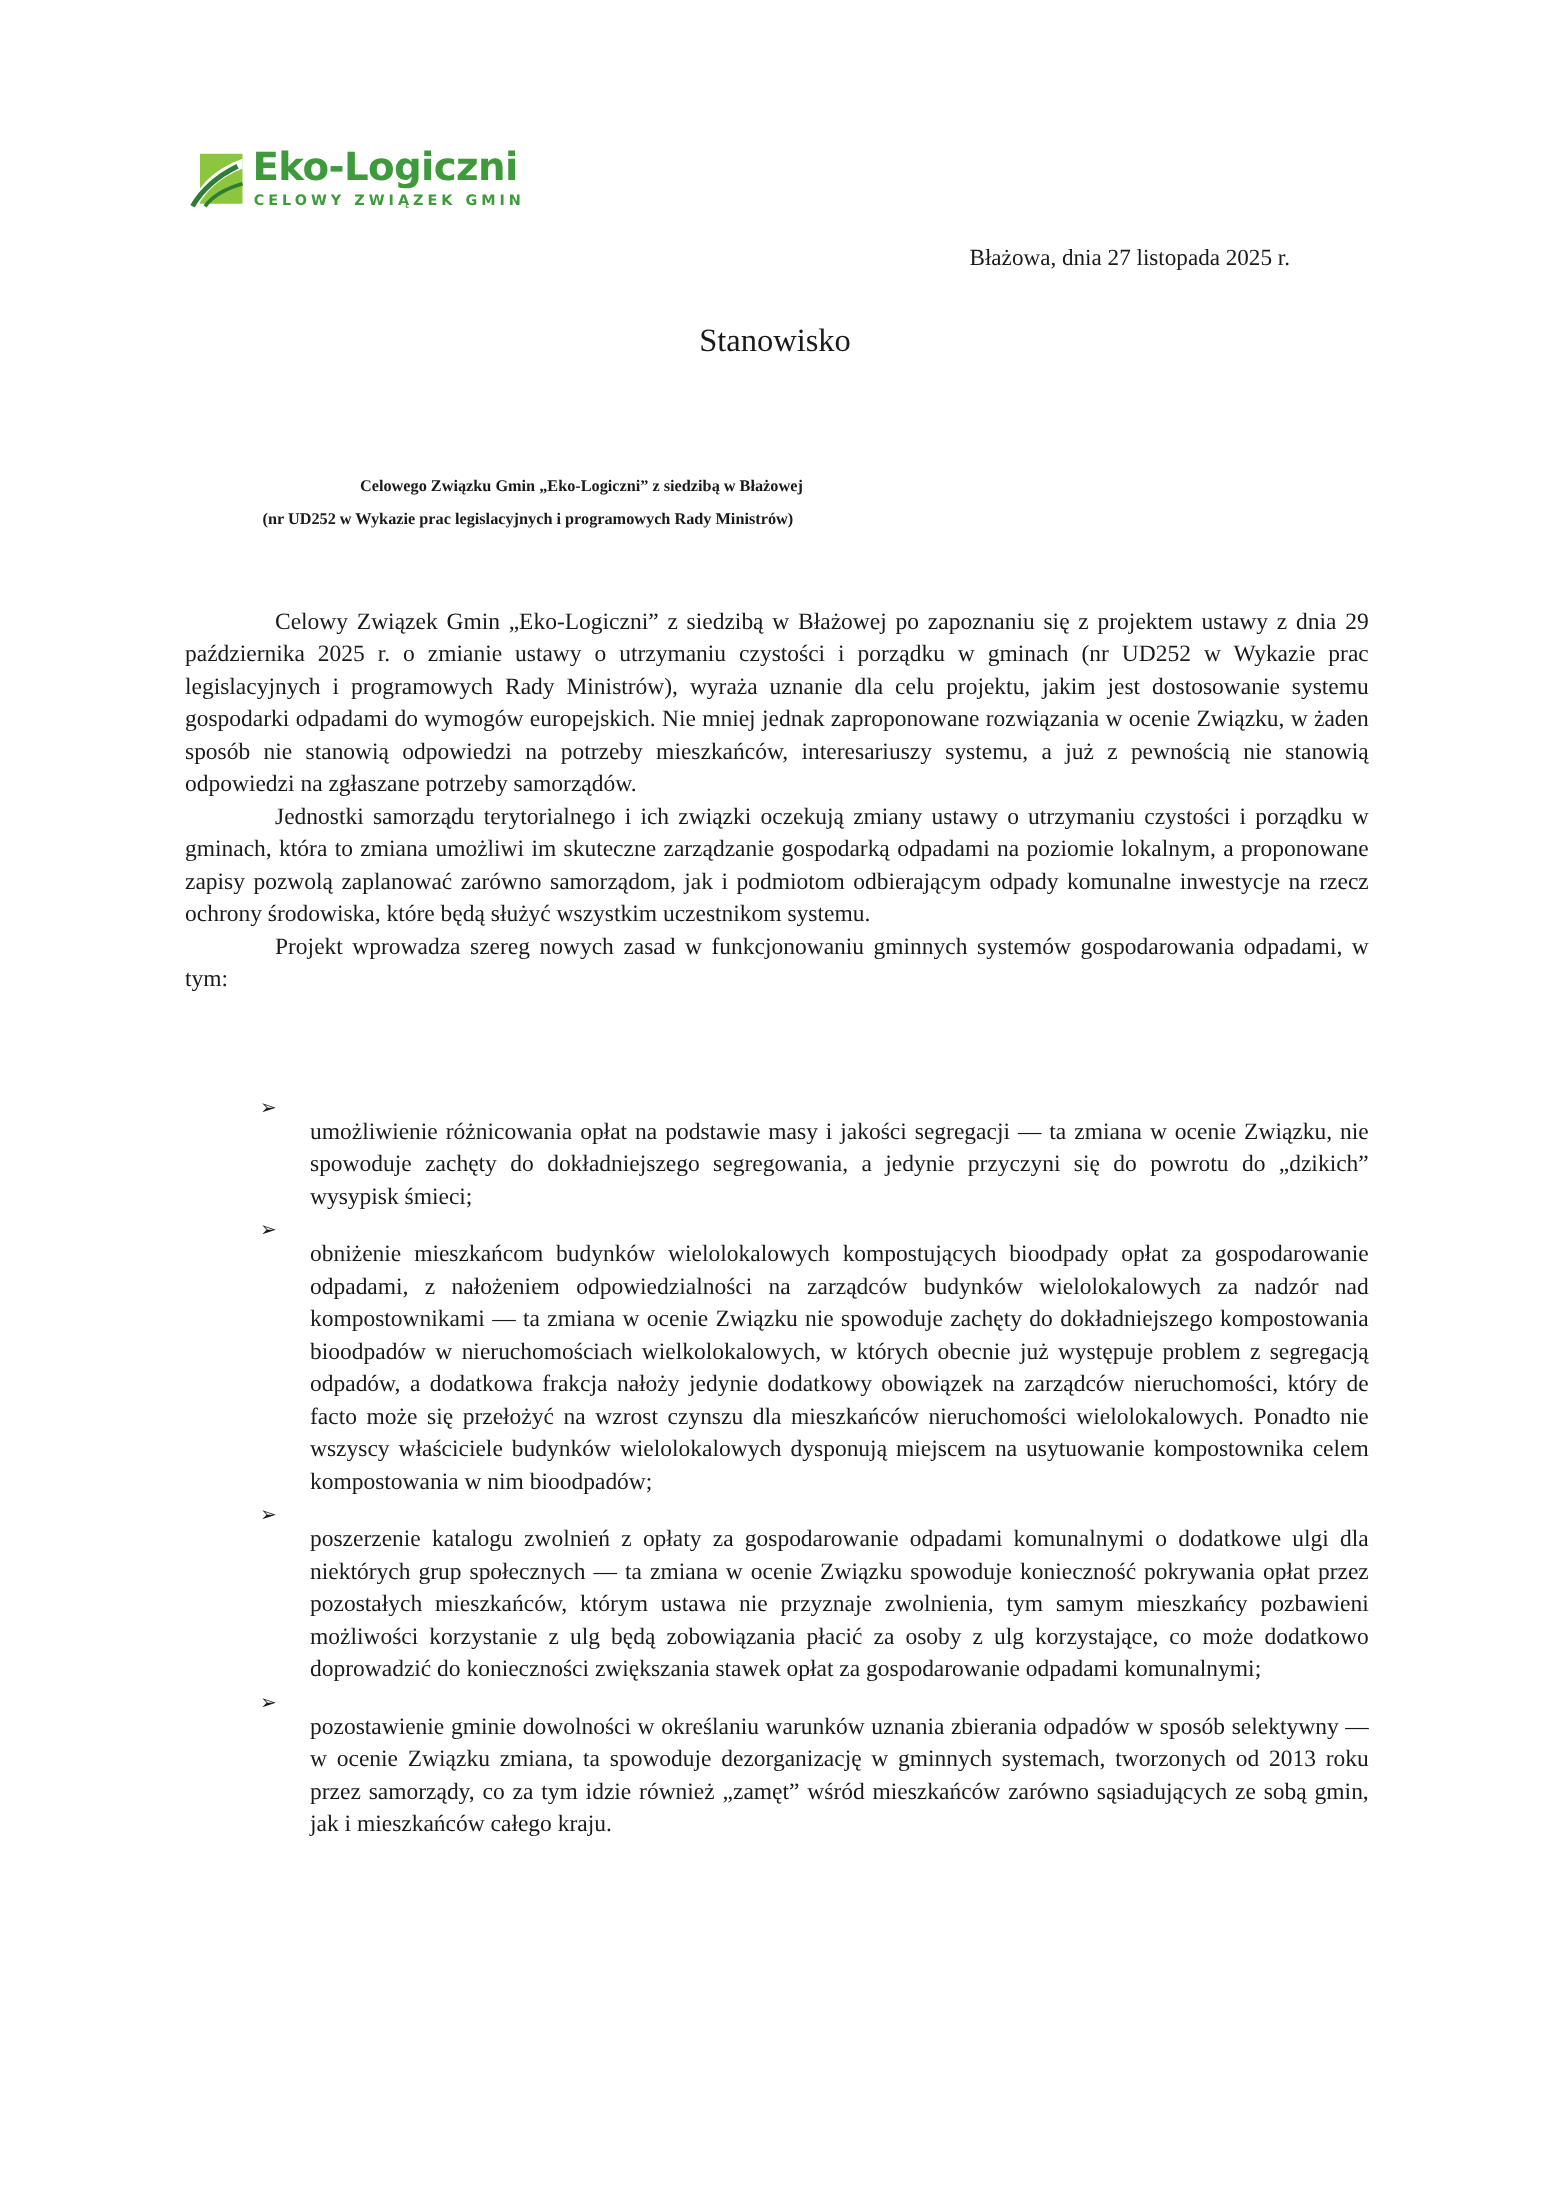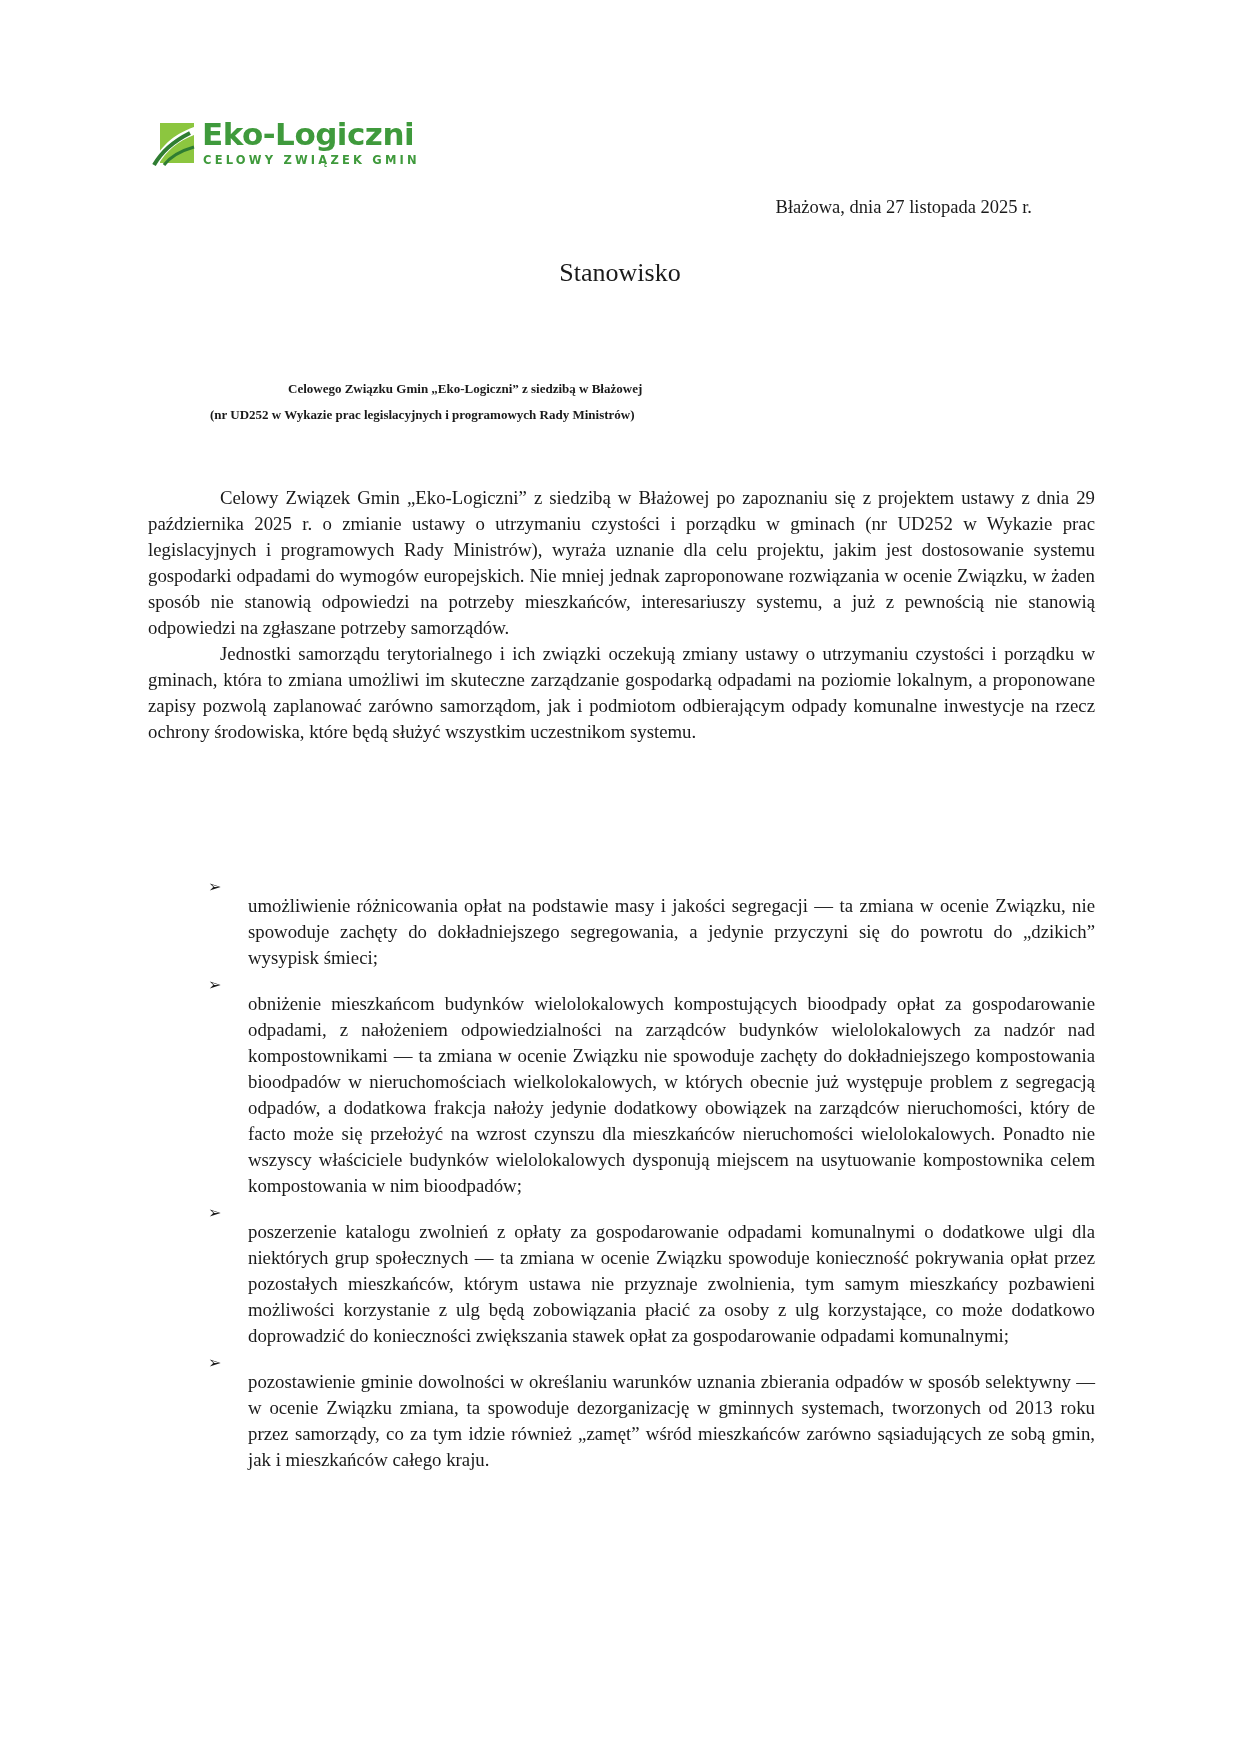--- a/index.html
+++ b/index.html
@@ -57,20 +57,21 @@
 <div class="doc-title">Stanowisko</div>
 
 <div class="subtitle">
   <div class="l1">Celowego Związku Gmin „Eko-Logiczni” z siedzibą w Błażowej</div>
   <div>(nr UD252 w Wykazie prac legislacyjnych i programowych Rady Ministrów)</div>
 </div>
 
 <div class="body-text">
   <p>Celowy Związek Gmin „Eko-Logiczni” z siedzibą w Błażowej po zapoznaniu się z projektem ustawy z  dnia 29 października 2025 r. o zmianie ustawy o utrzymaniu czystości i porządku w gminach (nr UD252 w Wykazie prac legislacyjnych i programowych Rady Ministrów), wyraża uznanie dla celu projektu, jakim jest dostosowanie systemu gospodarki odpadami do wymogów europejskich. Nie mniej jednak zaproponowane rozwiązania w ocenie Związku, w żaden sposób nie stanowią odpowiedzi na potrzeby mieszkańców, interesariuszy systemu, a już z pewnością nie stanowią odpowiedzi na zgłaszane potrzeby samorządów.</p>
   <p>Jednostki samorządu terytorialnego i ich związki oczekują zmiany ustawy o utrzymaniu czystości i porządku w gminach, która to zmiana umożliwi im skuteczne zarządzanie gospodarką odpadami na poziomie lokalnym, a proponowane zapisy pozwolą zaplanować zarówno samorządom, jak i podmiotom odbierającym odpady komunalne inwestycje na rzecz ochrony środowiska, które będą służyć wszystkim uczestnikom systemu.</p>
+  <p>Projekt wprowadza szereg nowych zasad w funkcjonowaniu gminnych systemów gospodarowania odpadami, w tym:</p>
 </div>
 
 <div class="bullets">
   <div class="bullet">
     <span class="arrow">➢</span>
     <span class="bullet-text">umożliwienie różnicowania opłat na podstawie masy i jakości segregacji — ta zmiana w ocenie Związku, nie spowoduje zachęty do dokładniejszego segregowania, a jedynie przyczyni się do powrotu do „dzikich” wysypisk śmieci;</span>
   </div>
   <div class="bullet">
     <span class="arrow">➢</span>
     <span class="bullet-text">obniżenie mieszkańcom budynków wielolokalowych kompostujących bioodpady opłat za gospodarowanie odpadami, z nałożeniem odpowiedzialności  na zarządców budynków wielolokalowych za nadzór nad kompostownikami — ta zmiana w ocenie Związku nie spowoduje zachęty do dokładniejszego kompostowania bioodpadów w nieruchomościach wielkolokalowych, w których obecnie już występuje problem z segregacją odpadów, a dodatkowa frakcja nałoży jedynie dodatkowy obowiązek na zarządców nieruchomości, który de facto może się przełożyć na wzrost czynszu dla mieszkańców nieruchomości wielolokalowych. Ponadto nie wszyscy właściciele budynków wielolokalowych dysponują miejscem na usytuowanie kompostownika celem kompostowania w nim bioodpadów;</span>

